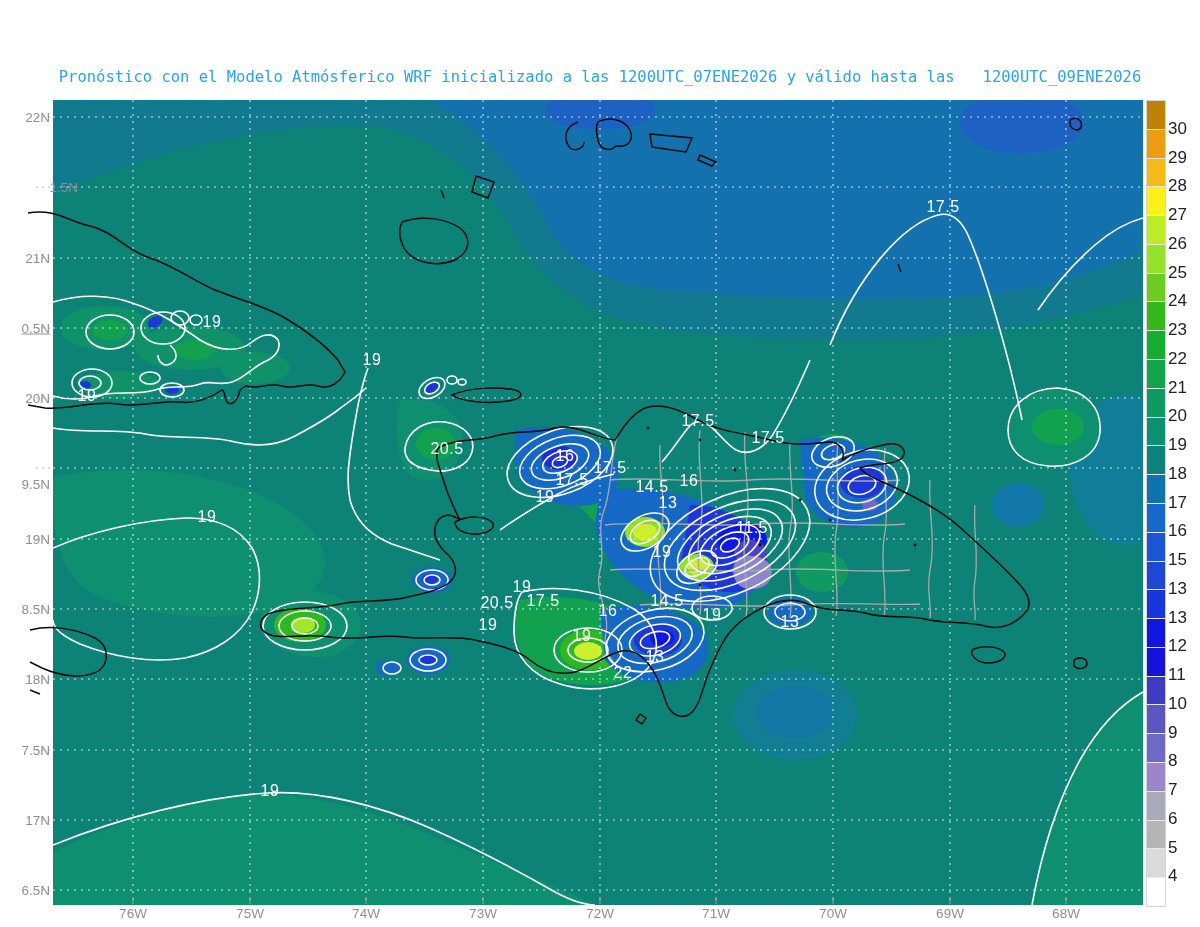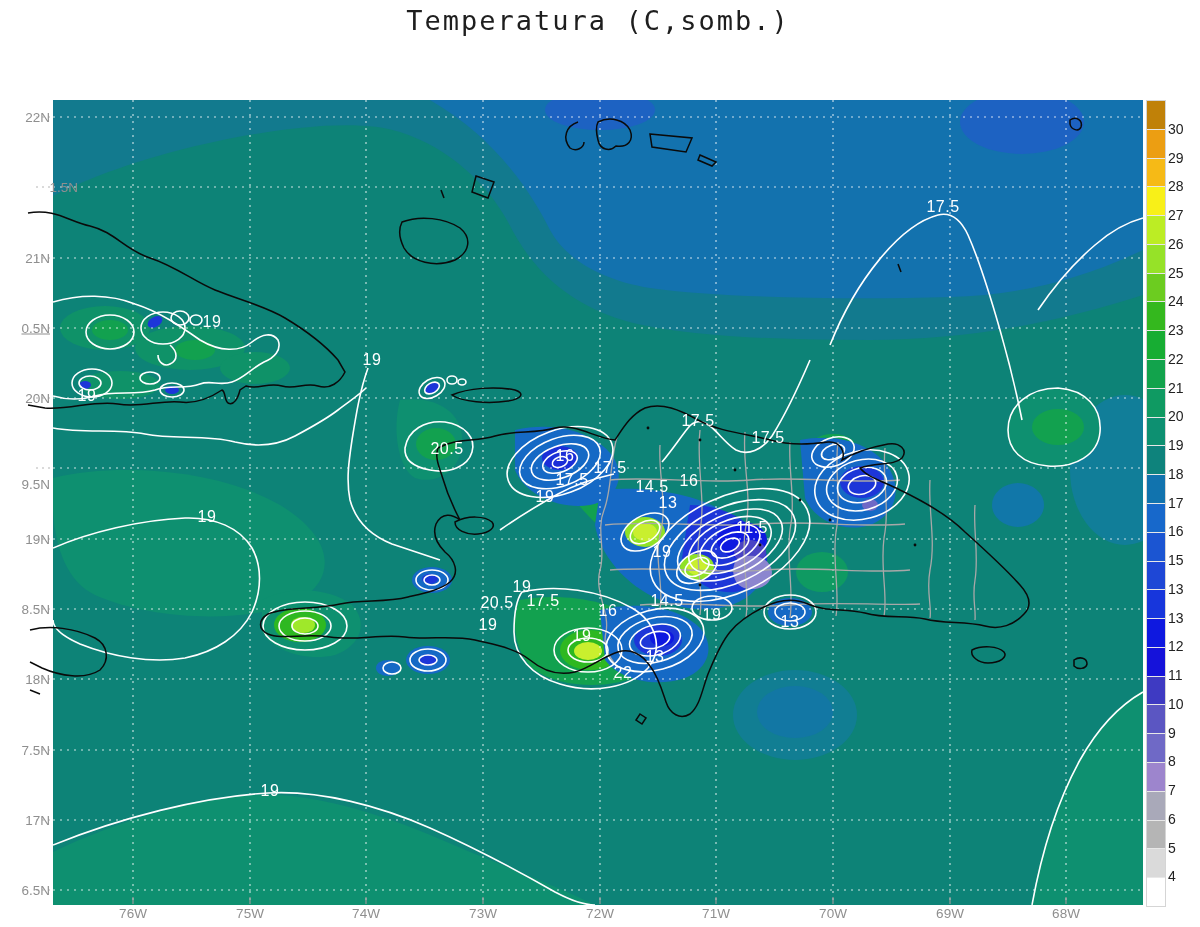--- a/index.html
+++ b/index.html
@@ -14,34 +14,34 @@
         font-family:"DejaVu Sans Mono",monospace;font-size:15.5px;color:#2aa4f2;white-space:pre;}
   .mapsvg{position:absolute;left:0;top:0;z-index:1;}
   .xlab{position:absolute;transform:translateX(-50%);top:906px;font-size:13.5px;color:#8f8f8f;z-index:3;}
   .ylab{position:absolute;left:0;width:50px;text-align:right;font-size:13.5px;color:#8f8f8f;
         transform:translateY(-50%);z-index:3;}
   .clab{position:absolute;transform:translate(-50%,-50%);color:#ffffff;font-size:16px;
         letter-spacing:.5px;z-index:2;font-family:"Liberation Sans",sans-serif;}
   .cbar{position:absolute;left:1146px;top:100px;width:18px;height:805px;display:flex;
         flex-direction:column;gap:1px;background:#e8e8e8;border:1px solid #d5d5d5;z-index:3;}
   .cbar div{flex:1;}
-  .cbl{position:absolute;left:1168px;font-size:14px;color:#222;transform:translateY(-50%);z-index:3;}
+  .cbl{position:absolute;left:1168px;font-size:17px;color:#222;transform:translateY(-50%);z-index:3;}
   .branding{position:absolute;left:913px;top:869px;width:221px;height:27px;background:#fff;
             border:2px solid #b9b9b9;display:flex;align-items:center;justify-content:center;
             font-family:"DejaVu Sans Mono",monospace;font-size:15px;white-space:pre;z-index:5;}
   .sis{color:#2b2bf0;}
   .pi{color:#6a3bf0;font-style:italic;font-weight:bold;font-size:17px;}
   .btext{color:#2b2b2b;}
 </style>
 </head>
 <body>
 
 <div class="page">
 
-  <div class="title">Temperatura (C,somb.)</div>
+  <div class="sub2">Pronóstico con el Modelo Atmósferico WRF inicializado a las 1200UTC_07ENE2026 y válido hasta las   1200UTC_09ENE2026</div>
 
   <svg class="mapsvg" width="1200" height="927" viewBox="0 0 1200 927">
     <defs>
       <clipPath id="plotclip">
           <rect x="53" y="100" width="1090" height="805"></rect>
         </clipPath>
     </defs>
 
     <g clip-path="url(#plotclip)">
 

